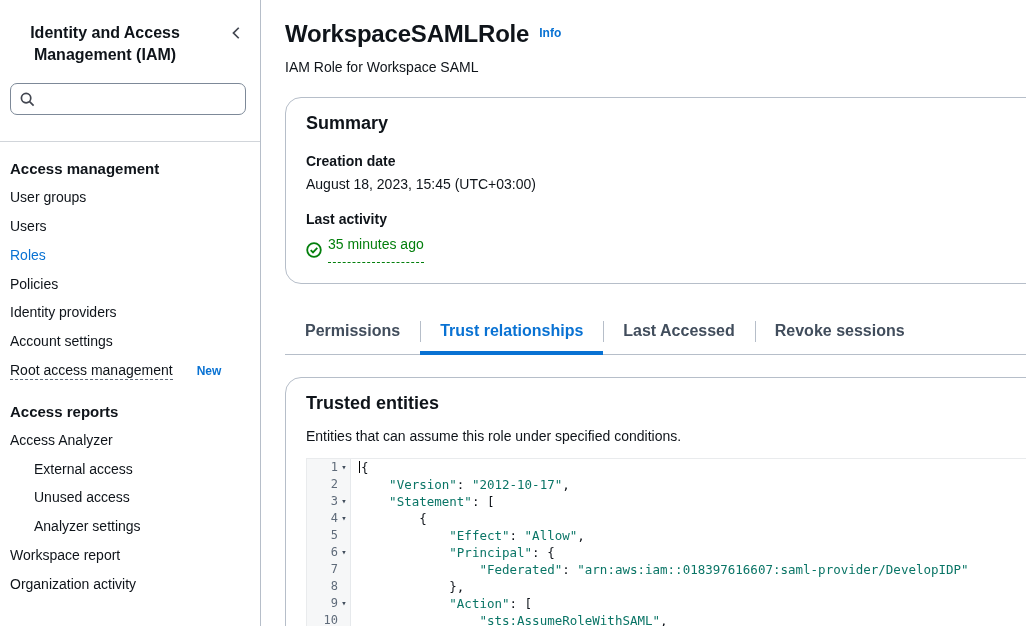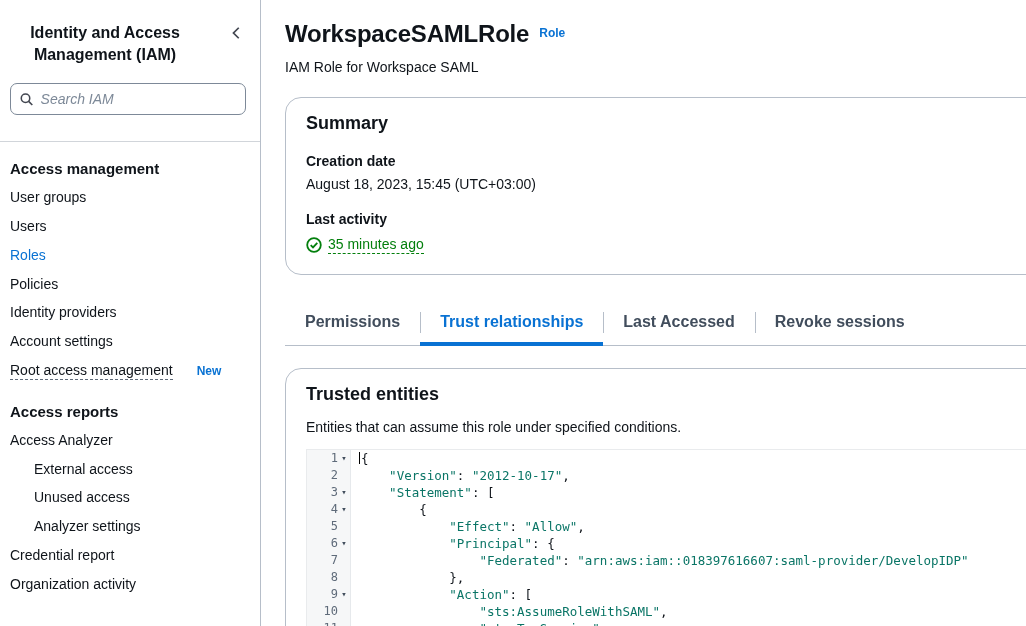--- a/index.html
+++ b/index.html
@@ -47,21 +47,21 @@
   .page-sub { font-size: 14px; margin-top: 11px; color: #0f141a; }
 
   .card {
     width: 780px; border: 1px solid #b6bec9; border-radius: 16px;
     padding: 15px 20px 20px; margin-top: 22px; background: #fff;
   }
   .card h2 { font-size: 18px; font-weight: 700; }
   .field-label { font-weight: 700; font-size: 14px; margin-top: 19px; }
   .field-value { font-size: 14px; margin-top: 7px; }
   .activity { display: flex; align-items: center; gap: 6px; margin-top: 9px; }
-  .activity-text { color: #037f0c; font-size: 14px; border-bottom: 1px dashed #037f0c; padding-bottom: 1px; cursor: pointer; }
+  .activity-text { color: #037f0c; font-size: 14px; border-bottom: 1px dashed #037f0c; padding-bottom: 10px; cursor: pointer; }
 
   
   .tabs { display: flex; margin-top: 30px; border-bottom: 1px solid #b6bec9; width: 780px; }
   .tab {
     position: relative; background: none; border: none; cursor: pointer;
     padding: 8px 20px 14px; font-size: 16px; font-weight: 700; color: #414d5c;
     font-family: "Liberation Sans", sans-serif;
   }
   .tab + .tab::before {
     content: ""; position: absolute; left: 0; top: 7px; bottom: 12px; width: 1px; background: #b6bec9;
@@ -104,48 +104,47 @@
             <polyline points="10,2 4,8 10,14" fill="none" stroke="#424650" stroke-width="2"></polyline>
           </svg>
       </button>
     </div>
 
     <div class="search-box">
       <svg width="15" height="15" viewBox="0 0 16 16">
           <circle cx="6.5" cy="6.5" r="5" fill="none" stroke="#424650" stroke-width="1.8"></circle>
           <line x1="10.2" y1="10.2" x2="14.5" y2="14.5" stroke="#424650" stroke-width="1.8"></line>
         </svg>
-      <input class="search-input" type="text" placeholder="Search IAM" style="">
     </div>
 
     <div class="sidebar-divider"></div>
 
     <nav id="sidebar-nav">
         <div class="nav-heading">Access management</div>
         <div class="nav-item"><span>User groups</span></div>
         <div class="nav-item"><span>Users</span></div>
         <div class="nav-item active"><span>Roles</span></div>
         <div class="nav-item"><span>Policies</span></div>
         <div class="nav-item"><span>Identity providers</span></div>
         <div class="nav-item"><span>Account settings</span></div>
         <div class="nav-item"><span class="new-underline">Root access management</span><span class="badge-new">New</span></div>
         <div class="nav-heading">Access reports</div>
         <div class="nav-item"><span>Access Analyzer</span></div>
         <div class="nav-item indent"><span>External access</span></div>
         <div class="nav-item indent"><span>Unused access</span></div>
         <div class="nav-item indent"><span>Analyzer settings</span></div>
-        <div class="nav-item"><span>Credential report</span></div>
+        <div class="nav-item"><span>Workspace report</span></div>
         <div class="nav-item"><span>Organization activity</span></div>
       </nav>
   </aside>
 
   <main class="main">
 
     <div class="page-header">
-      <h1>WorkspaceSAMLRole</h1><a class="info-link">Role</a>
+      <h1>WorkspaceSAMLRole</h1><a class="info-link">Info</a>
     </div>
     <div class="page-sub">IAM Role for Workspace SAML</div>
 
     <section class="card">
       <h2>Summary</h2>
       <div class="field-label">Creation date</div>
       <div class="field-value">August 18, 2023, 15:45 (UTC+03:00)</div>
       <div class="field-label">Last activity</div>
       <div class="activity">
         <svg width="16" height="16" viewBox="0 0 16 16">

